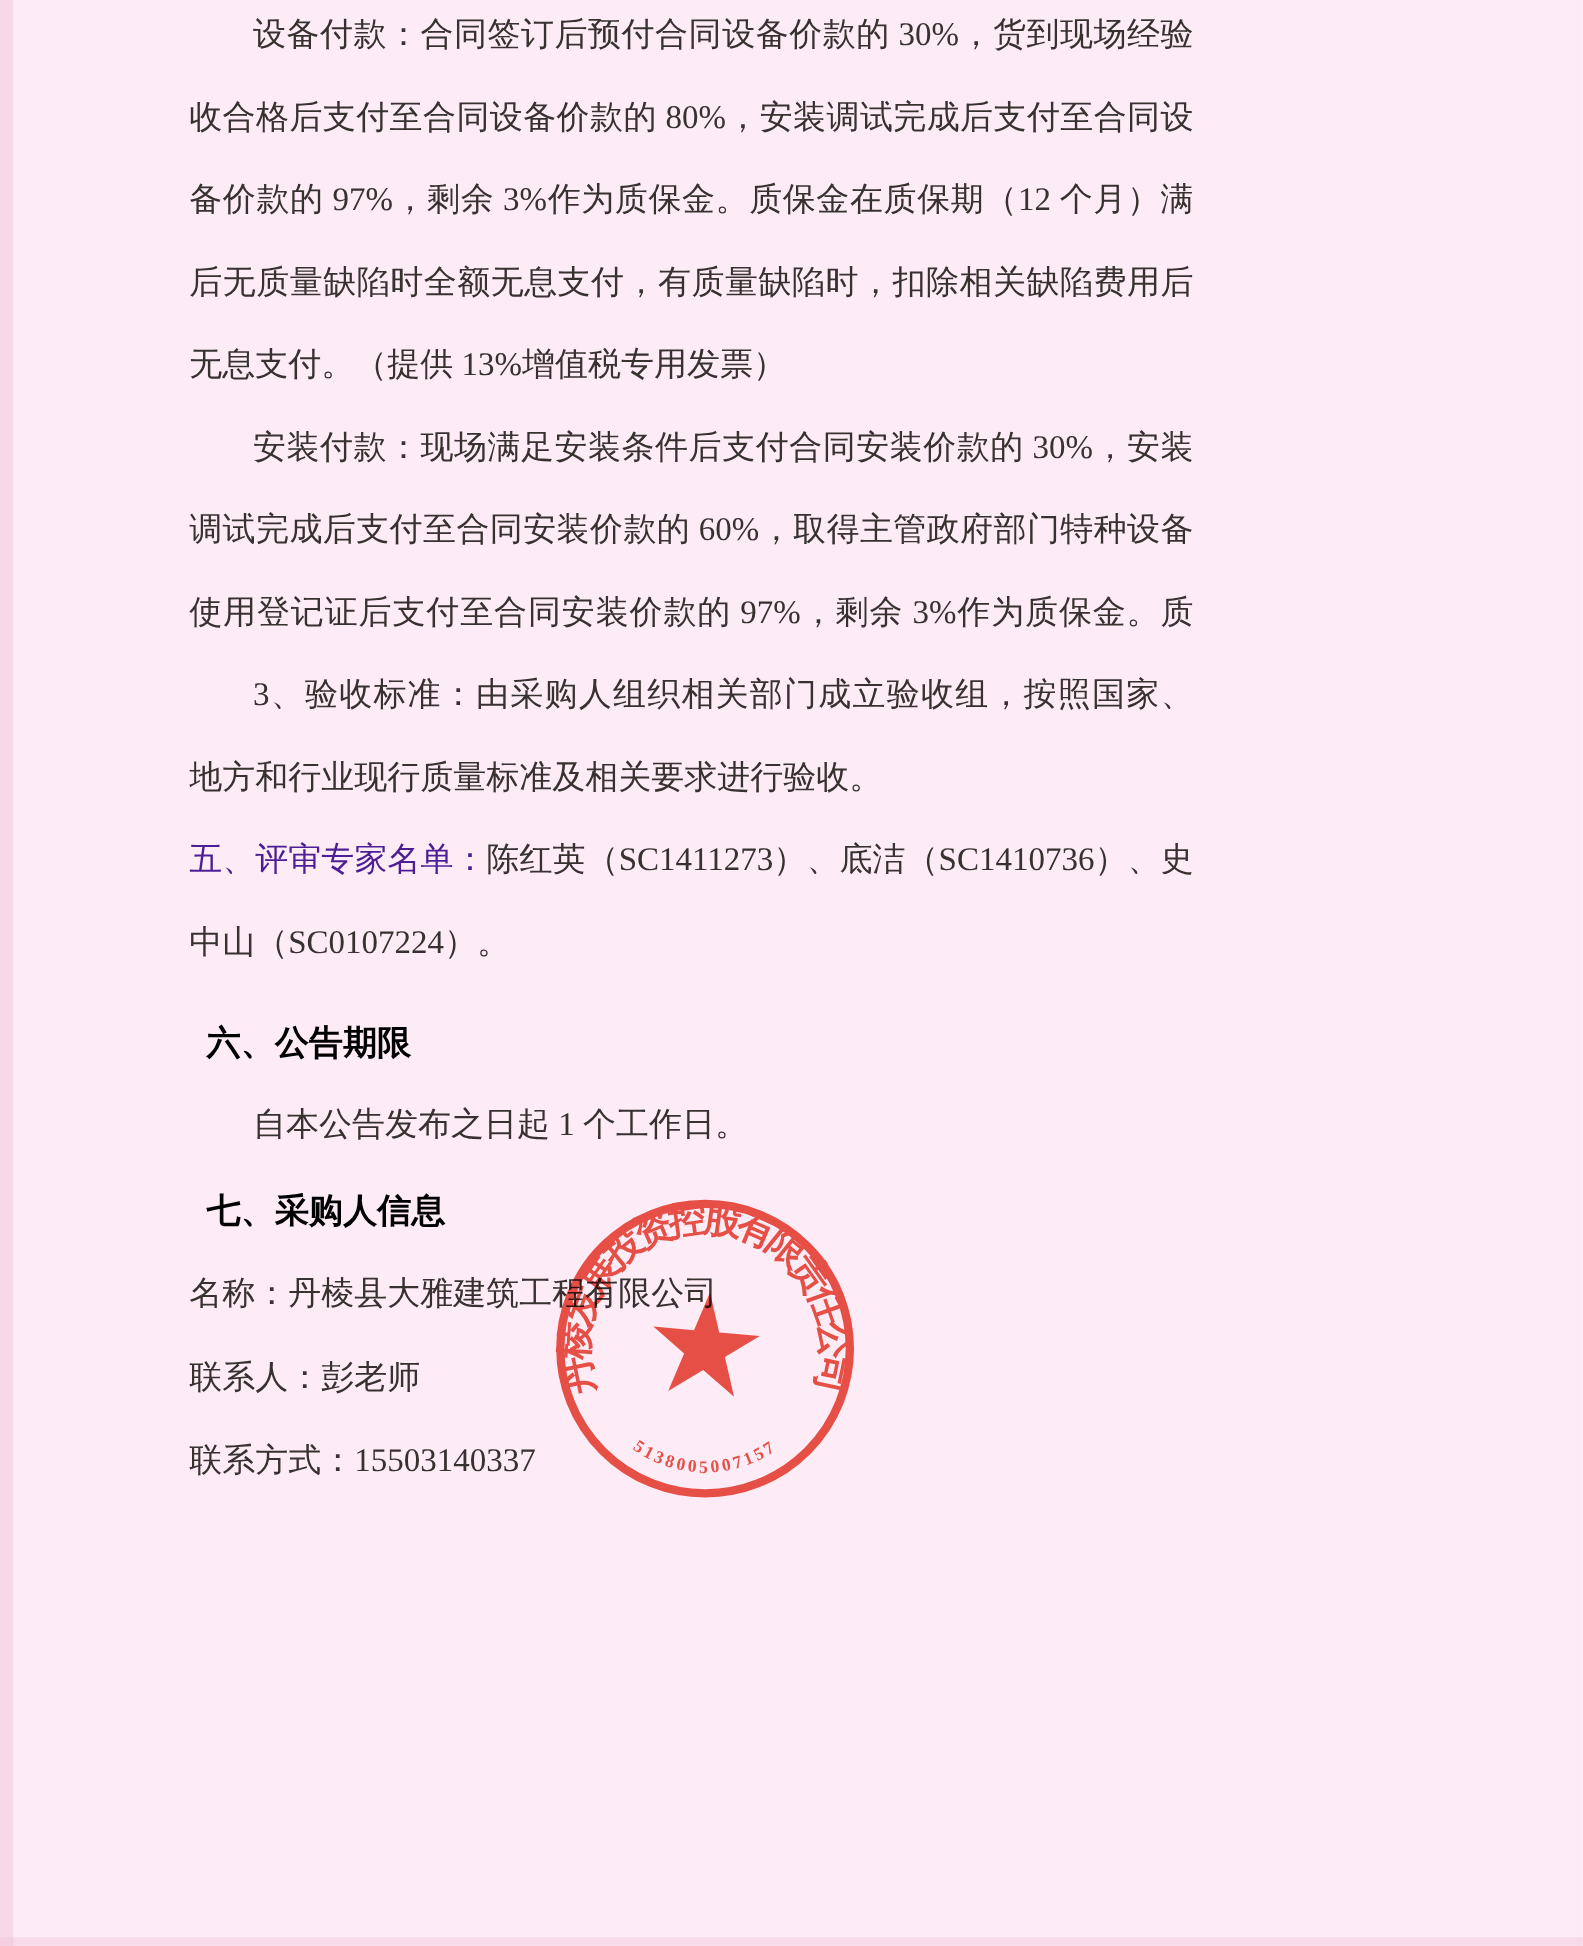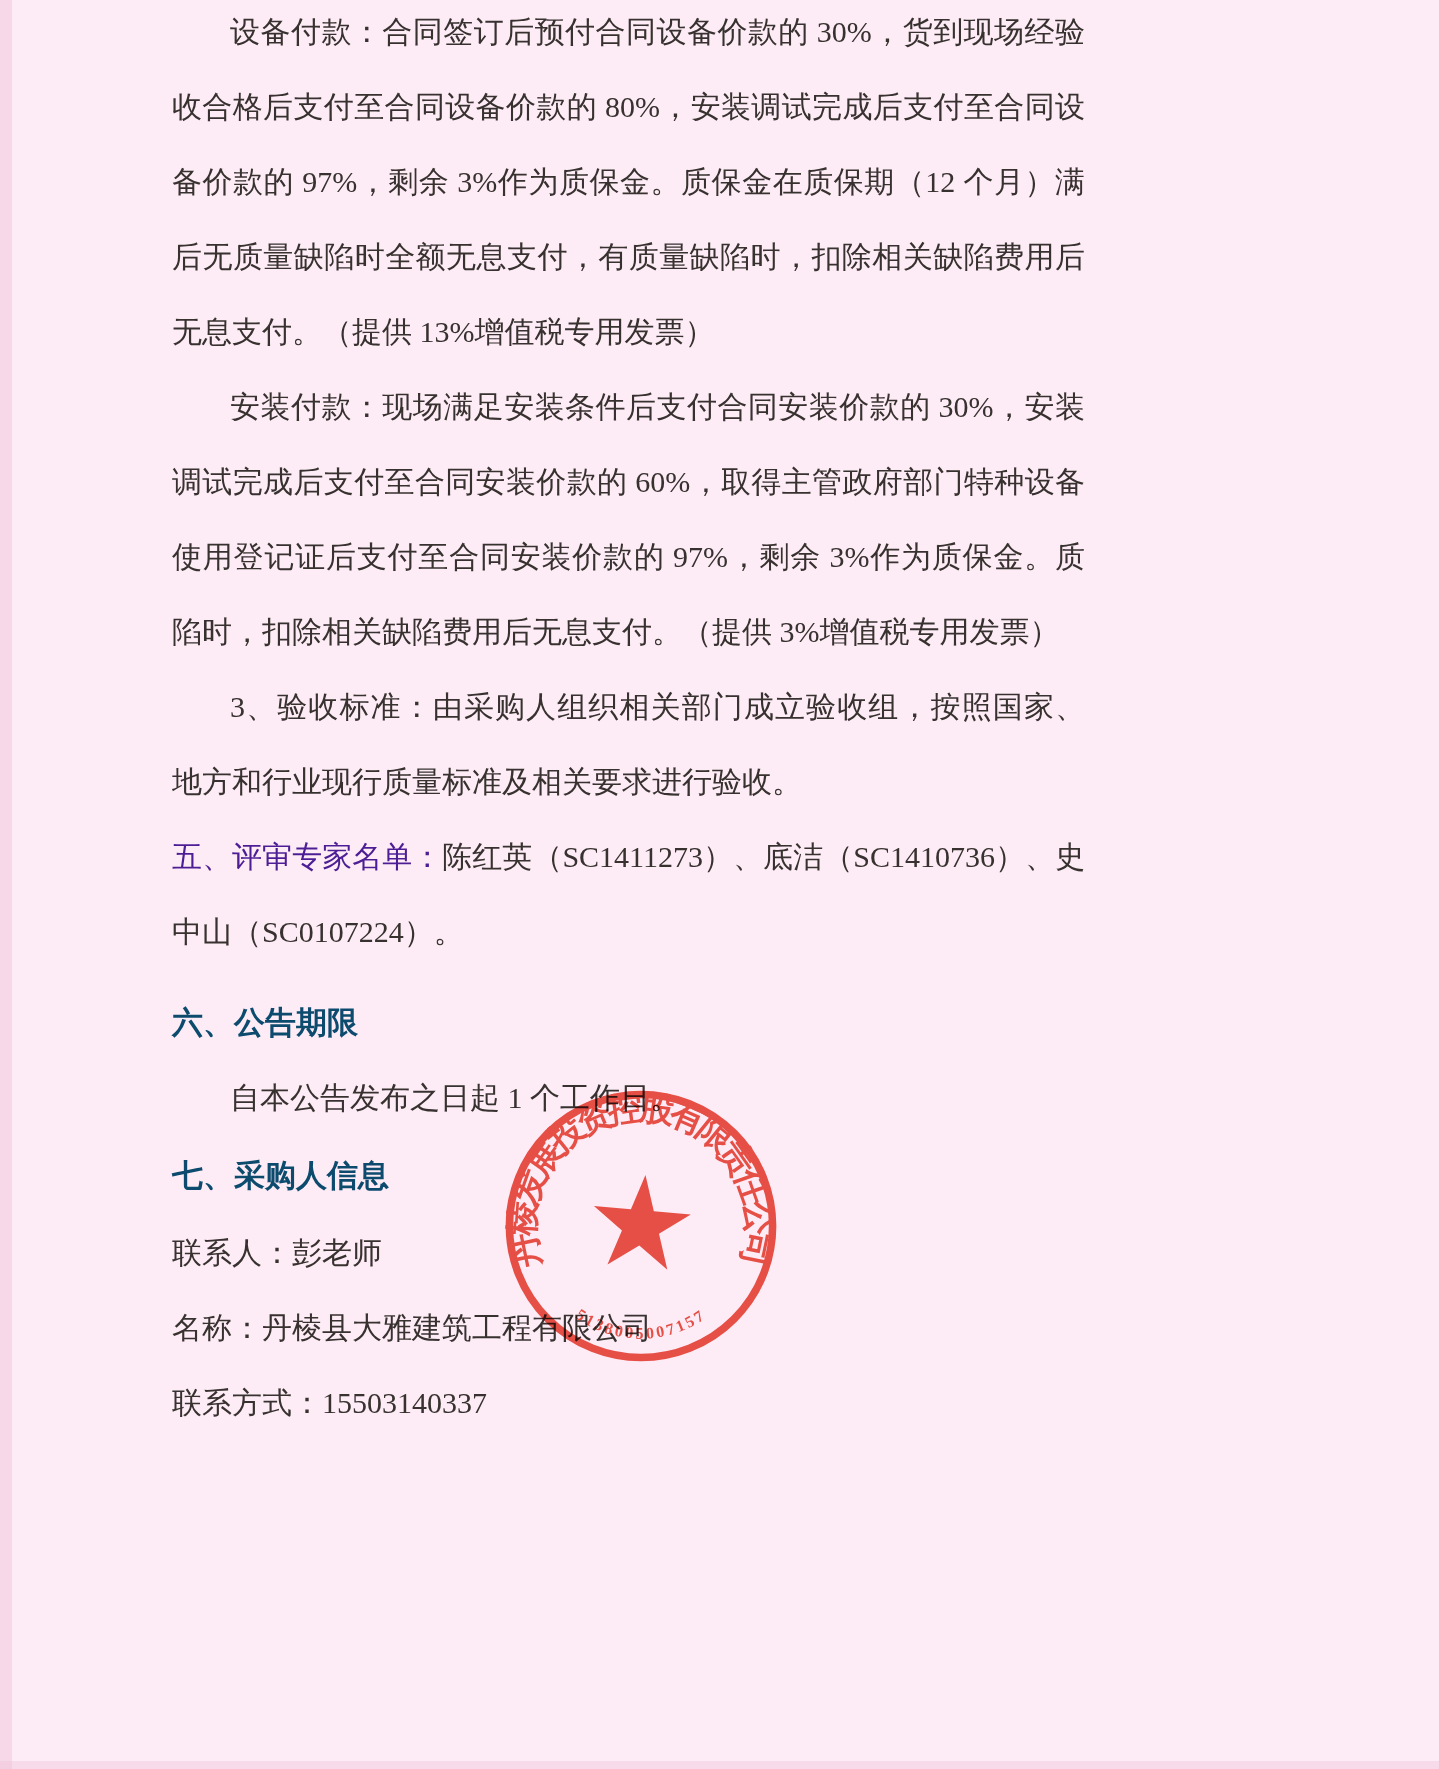--- a/index.html
+++ b/index.html
@@ -37,23 +37,24 @@
     white-space:normal;
   }
   .line--end{text-align-last:left;}
   .line--indent{text-indent:58px;}
   .heading{
     font-family:"Liberation Sans","DejaVu Sans",sans-serif;
     font-weight:700;
     font-size:31px;
     line-height:75px;
     height:75px;
-    color:#0c4a6e;
+    color:#000000;
     text-align:left;
     text-align-last:left;
+    margin-left:16px;
   }
   .lead-bold{
     font-family:"Liberation Sans","DejaVu Sans",sans-serif;
     font-weight:400;
     color:#4c1d95;
   }
   .heading--notice{margin-top:16px;}
   .heading--purchaser{margin-top:3px;}
   .line--contact{margin-top:2px;}
   .stamp{
@@ -83,41 +84,40 @@
     <div class="line">收合格后支付至合同设备价款的 80%，安装调试完成后支付至合同设</div>
     <div class="line">备价款的 97%，剩余 3%作为质保金。质保金在质保期（12 个月）满</div>
     <div class="line">后无质量缺陷时全额无息支付，有质量缺陷时，扣除相关缺陷费用后</div>
     <div class="line line--end">无息支付。（提供 13%增值税专用发票）</div>
   </div>
 
   <div>
     <div class="line line--indent">安装付款：现场满足安装条件后支付合同安装价款的 30%，安装</div>
     <div class="line">调试完成后支付至合同安装价款的 60%，取得主管政府部门特种设备</div>
     <div class="line">使用登记证后支付至合同安装价款的 97%，剩余 3%作为质保金。质保</div>
-    <div class="line line--end">陷时，扣除相关缺陷费用后无息支付。（提供 3%增值税专用发票）</div>
   </div>
 
   <div>
     <div class="line line--indent">3、验收标准：由采购人组织相关部门成立验收组，按照国家、</div>
     <div class="line line--end">地方和行业现行质量标准及相关要求进行验收。</div>
   </div>
 
   <div>
     <div class="line"><span class="lead-bold">五、评审专家名单：</span><span>陈红英（SC1411273）、底洁（SC1410736）、史</span></div>
     <div class="line line--end">中山（SC0107224）。</div>
   </div>
 
   <div class="heading heading--notice">六、公告期限</div>
 
   <div class="line line--indent line--end">自本公告发布之日起 1 个工作日。</div>
 
   <div class="heading heading--purchaser">七、采购人信息</div>
 
+  <div class="line line--end">名称：丹棱县大雅建筑工程有限公司</div>
   <div class="line line--end line--contact">联系人：彭老师</div>
-  <div class="line line--end">名称：丹棱县大雅建筑工程有限公司</div>
   <div class="line line--end">联系方式：15503140337</div>
 
 </div>
 
 <div class="stamp">
   <svg viewBox="0 0 600 600" aria-hidden="true">
     <defs>
       <path id="arcTop" d="M 96.1 395.1 A 225 225 0 1 1 503.9 395.1" fill="none"></path>
       <path id="arcBottom" d="M 153.4 487.5 A 238 238 0 0 0 446.6 487.5" fill="none"></path>
     </defs>

